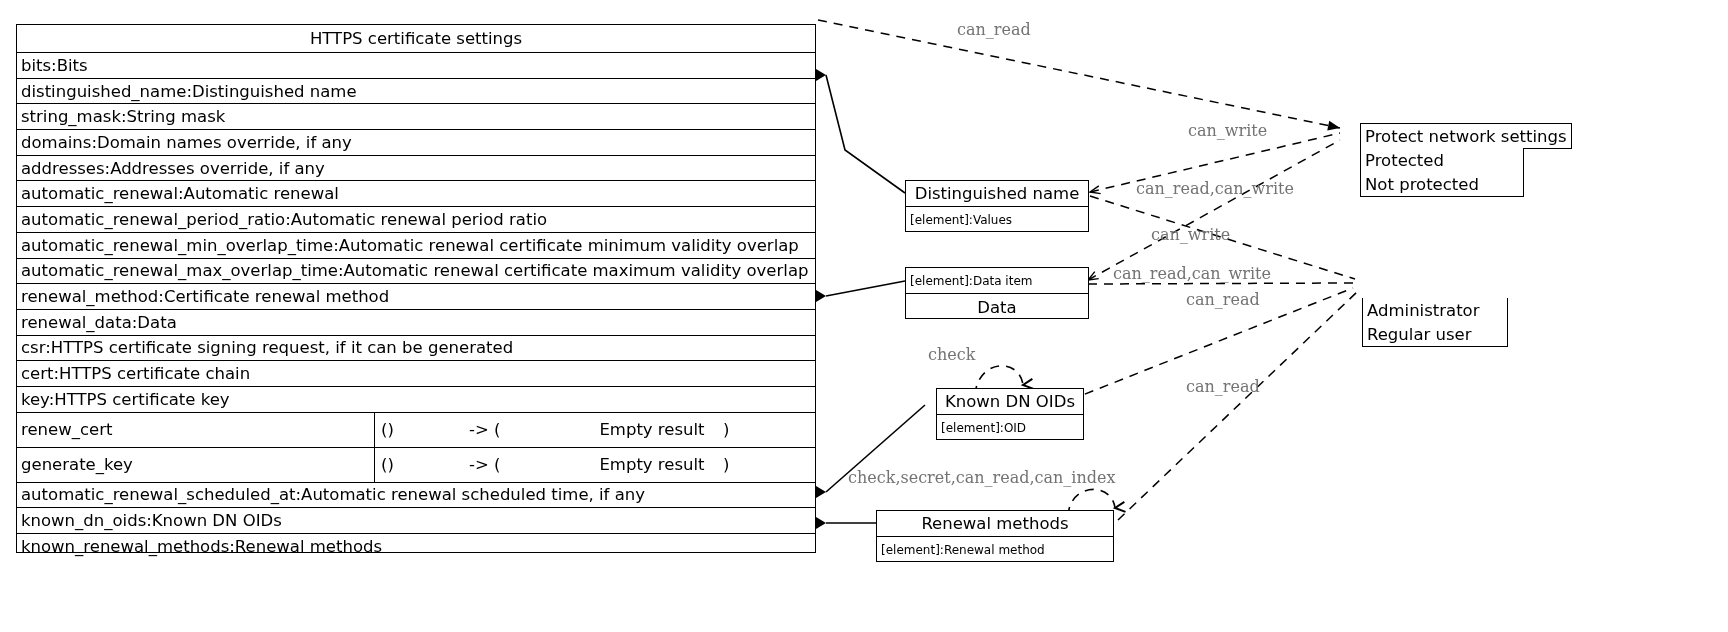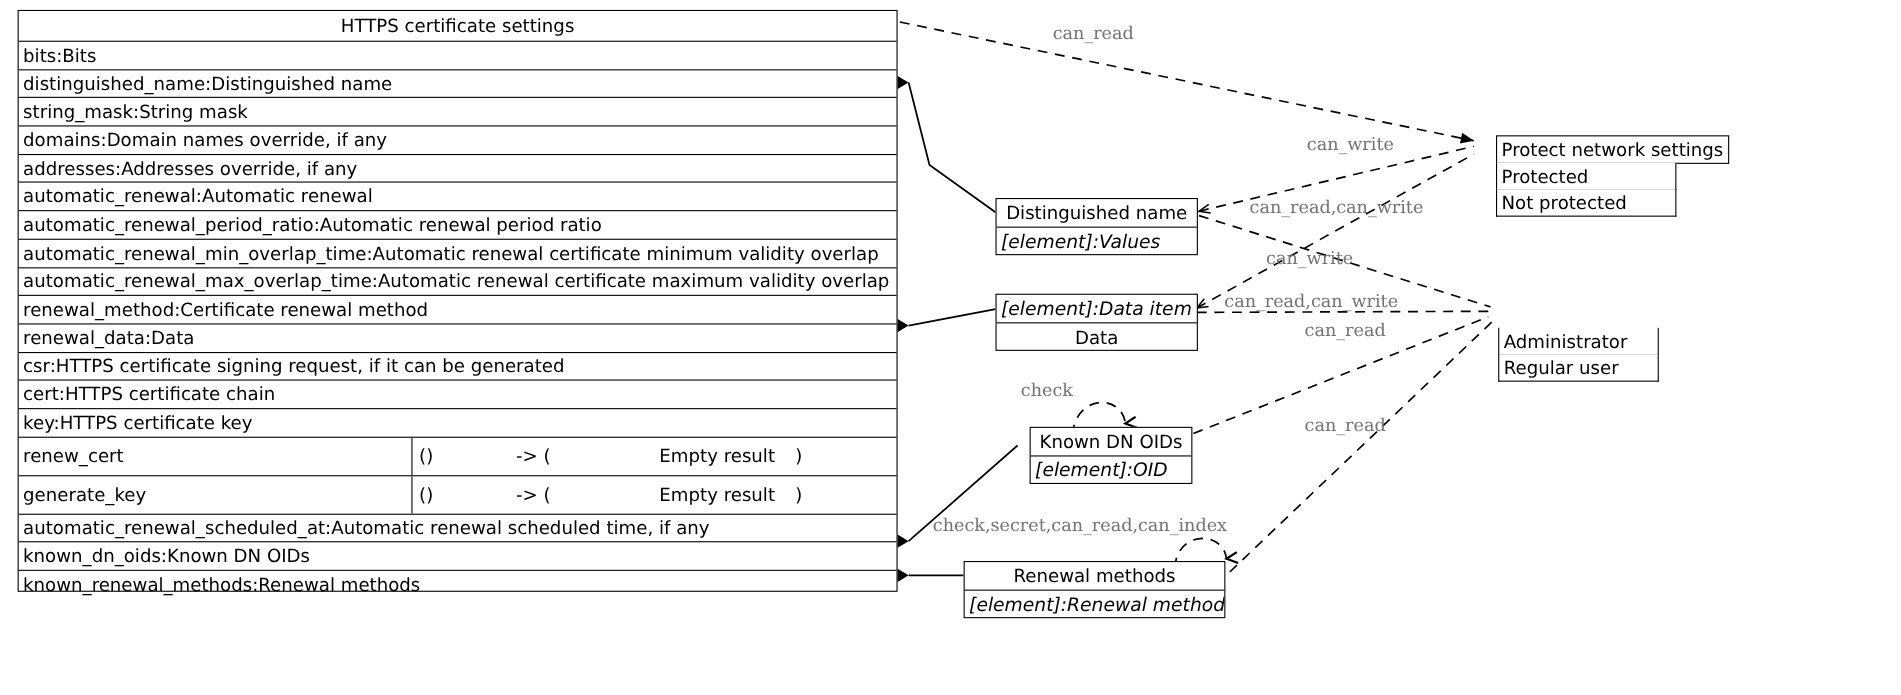--- a/index.html
+++ b/index.html
@@ -28,21 +28,21 @@
     white-space: nowrap;
     overflow: hidden;
     display: flex;
     align-items: center;
   }
   .uml-row:last-child { border-bottom: none; }
 
   
   #main-class {
     left: 16px;
-    top: 9px;
+    top: 24px;
     width: 800px;
     height: 529px;
   }
   #main-class .hdr {
     height: 28px;
     justify-content: center;
     font-size: 16.5px;
     color: #000;
   }
   #main-class .attr {
@@ -78,23 +78,22 @@
   #main-class .meth .m-sig .s-ret { width: 142px; text-align: center; }
 
   
   .side-box .sb-hdr {
     justify-content: center;
     font-size: 16.5px;
     height: 26px;
   }
   .side-box .sb-row {
     padding-left: 4px;
-    font-size: 17px;
+    font-size: 12px;
     height: 26px;
-    font-style: italic;
   }
 
   
   .enum-box { border: none; }
   .enum-box .e-hdr {
     position: absolute;
     left: 0; top: 0;
     border: 1.5px solid #000;
     background: #fff;
     box-sizing: border-box;

